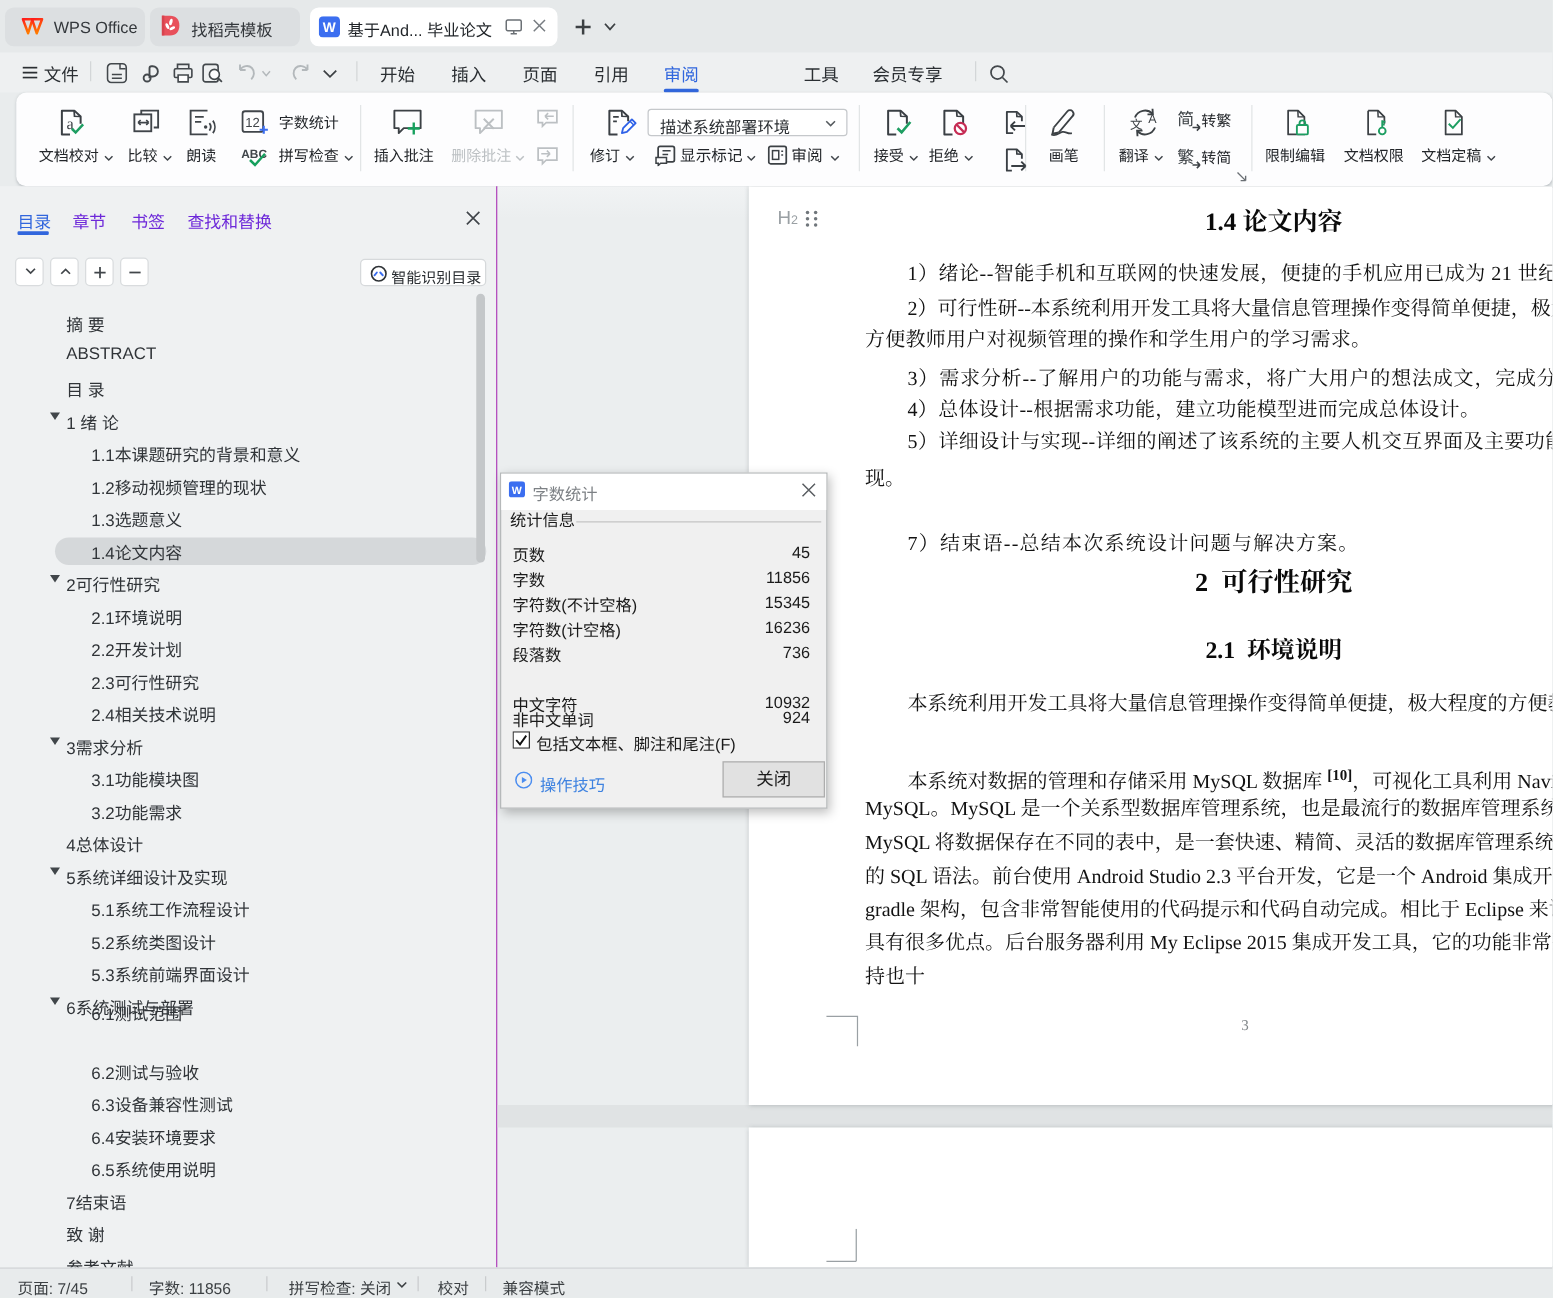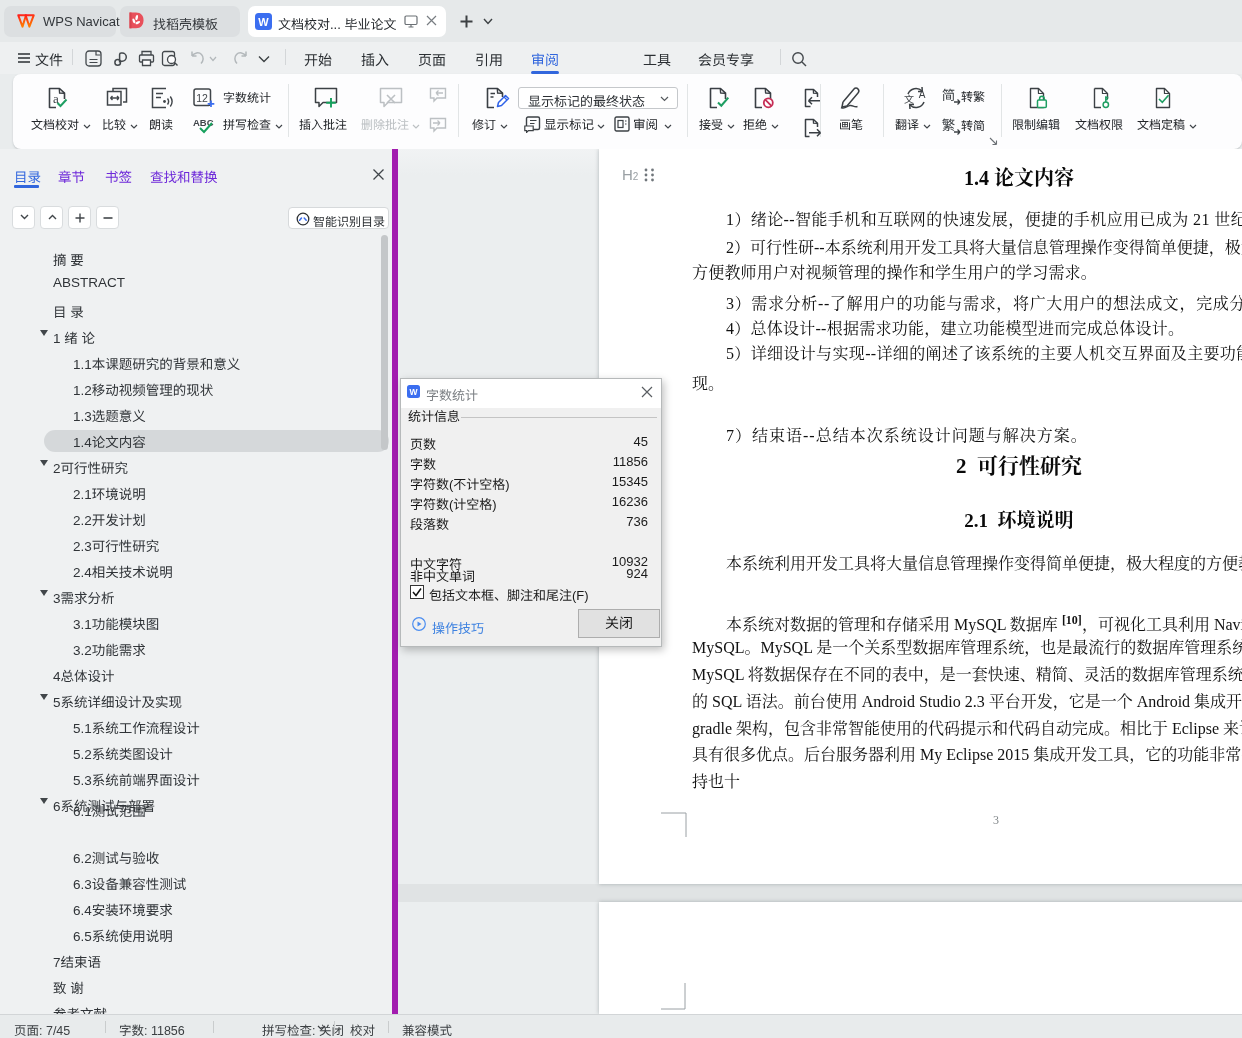--- a/index.html
+++ b/index.html
@@ -14,21 +14,21 @@
   
   #menubar { left:0; top:42px; width:1242px; height:32px; background:#eef0f1; }
   .mitem { position:absolute; top:7px; font-size:14px; color:#2b2f33; white-space:nowrap; }
   .mitem.act { color:#3166dd; }
   .msep { position:absolute; top:7px; width:1px; height:16px; background:#d3d6d8; }
   
   #ribbon { left:13px; top:74px; width:1229px; height:75px; background:#fdfdfe; border-radius:8px; box-shadow:0 1px 2px rgba(120,130,135,.35); }
   .rsep { position:absolute; top:10px; width:1px; height:53px; background:#e2e5e6; }
   .rlab { position:absolute; font-size:12px; color:#23262a; white-space:nowrap; line-height:14px; }
   
-  #sidebar { left:0; top:149px; width:398px; height:865px; background:#eff1f2; border-right:6px solid #a21caf; }
+  #sidebar { left:0; top:149px; width:398px; height:865px; background:#eff1f2; border-right:1px solid #a21caf; }
   .stab { position:absolute; top:17px; font-size:13.5px; color:#6d28d9; }
   .sbtn { position:absolute; top:57px; width:23px; height:23px; background:#fff; border:1px solid #d9dcde; border-radius:4px; }
   .toc { position:absolute; font-size:13.5px; color:#303438; white-space:nowrap; }
   .tocarr { position:absolute; width:0; height:0; border-left:4.5px solid transparent; border-right:4.5px solid transparent; border-top:6px solid #41464a; margin-left:4px; }
   
   #docarea { left:398px; top:149px; width:844px; height:865px; background:linear-gradient(#f1f3f4, #ebeeef 26px); overflow:hidden; }
   #page1 { position:absolute; left:201px; top:0; width:840px; height:735px; background:#fff; box-shadow:0 0 4px rgba(100,110,115,.45); }
   #page2 { position:absolute; left:201px; top:753px; width:840px; height:112px; background:#fff; box-shadow:0 0 4px rgba(100,110,115,.45); }
   .dline { position:absolute; font-family:"Liberation Serif", "Noto Serif CJK SC", serif; font-size:16px; color:#121212; white-space:nowrap; height:27px; line-height:27px; }
   .j620 { }
@@ -51,40 +51,40 @@
     <svg class="abs" style="left:13px; top:8px;" width="18" height="14" viewBox="0 0 18 14">
       <defs>
           <linearGradient id="wg" x1="0" y1="0" x2="0.3" y2="1">
             <stop offset="0" stop-color="#ff1d1d"></stop>
             <stop offset="1" stop-color="#ff7a00"></stop>
           </linearGradient>
         </defs>
       <path d="M1.3 1.3 L9.0 1.3 L5.5 12.6 Z" fill="none" stroke="url(#wg)" stroke-width="2" stroke-linejoin="round"></path>
       <path d="M8.6 1.3 L16.7 1.3 L12.4 12.6 Z" fill="none" stroke="url(#wg)" stroke-width="2" stroke-linejoin="round"></path>
     </svg>
-    <div class="tlab" style="left:39px;">WPS Navicat</div>
+    <div class="tlab" style="left:39px;">WPS Office</div>
   </div>
   <div class="tab" id="tab2" style="left:120px; width:120px;">
     <svg class="abs" style="left:8px; top:6px;" width="16" height="17" viewBox="0 0 16 17">
       <path d="M1.5 0.5 L8 0.5 C13 0.5 15.5 3.6 15.5 8.3 C15.5 13 13 16.3 8 16.3 L1.5 16.3 Z" fill="#e8505b"></path>
       <rect x="1.5" y="0.5" width="2" height="15.8" fill="#d8434e"></rect>
       <g fill="#fff">
         <ellipse cx="8.7" cy="5.6" rx="1.25" ry="2.6" transform="rotate(14 8.7 5.6)"></ellipse>
         <ellipse cx="5.9" cy="8.9" rx="1.2" ry="2.5" transform="rotate(-24 5.9 8.9)"></ellipse>
         <ellipse cx="9.8" cy="10.6" rx="1.2" ry="2.5" transform="rotate(64 9.8 10.6)"></ellipse>
       </g>
     </svg>
     <div class="tlab" style="left:33px;">找稻壳模板</div>
   </div>
   <div class="tab" id="tab3" style="left:248px; width:198px;">
     <svg class="abs" style="left:7px; top:7px;" width="17" height="17" viewBox="0 0 17 17">
       <rect x="0" y="0" width="17" height="17" rx="3.5" fill="#3b6ef0"></rect>
       <text x="8.5" y="12.5" font-size="11" font-weight="bold" fill="#fff" text-anchor="middle" font-family="Liberation Sans">W</text>
     </svg>
-    <div class="tlab" style="left:30px; color:#1f2327;">文档校对... 毕业论文</div>
+    <div class="tlab" style="left:30px; color:#1f2327;">基于And... 毕业论文</div>
     <svg class="abs" style="left:156px; top:9px;" width="14" height="13" viewBox="0 0 14 13">
       <rect x="1" y="1" width="12" height="8.5" rx="1.2" fill="none" stroke="#6b7075" stroke-width="1.2"></rect>
       <path d="M7 9.5 L7 12 M4.5 12 L9.5 12" stroke="#6b7075" stroke-width="1.2"></path>
     </svg>
     <svg class="abs" style="left:178px; top:9px;" width="11" height="11" viewBox="0 0 11 11">
       <path d="M1 1 L10 10 M10 1 L1 10" stroke="#787d82" stroke-width="1.2"></path>
     </svg>
   </div>
   <svg class="abs" style="left:460px; top:15px;" width="13" height="13" viewBox="0 0 13 13">
     <path d="M6.5 0.5 L6.5 12.5 M0.5 6.5 L12.5 6.5" stroke="#3c4043" stroke-width="2"></path>
@@ -233,21 +233,21 @@
     <path d="M5.5 7.5 L10 7.5 M5.5 11 L8.5 11" stroke="#3a3f44" stroke-width="1.4"></path>
     <path d="M12.5 20.5 L13.5 16.5 L20.5 9.5 L23.5 12.5 L16.5 19.5 L12.5 20.5 Z" fill="#fff" stroke="#2f62e8" stroke-width="1.5" stroke-linejoin="round"></path>
     <path d="M19 11 L22 14" stroke="#2f62e8" stroke-width="1.2"></path>
   </svg>
   <div class="rlab" style="left:459px; top:44px;">修订</div>
   <svg class="abs" style="left:487px; top:50px;" width="8" height="6" viewBox="0 0 8 6">
       <path d="M1 1 L4 4 L7 1" fill="none" stroke="#40454a" stroke-width="1.2"></path>
     </svg>
 
   <div class="abs" style="left:505px; top:13px; width:160px; height:22px; background:#fff; border:1px solid #c5c8cb; border-radius:3px;">
-    <div style="position:absolute; left:9px; top:3px; font-size:13px; color:#2b2f33;">显示标记的最终状态</div>
+    <div style="position:absolute; left:9px; top:3px; font-size:13px; color:#2b2f33;">描述系统部署环境</div>
     <svg style="position:absolute; right:8px; top:8px;" width="9" height="6" viewBox="0 0 9 6">
         <path d="M1 1 L4.5 4.5 L8 1" fill="none" stroke="#555a5e" stroke-width="1.2"></path>
       </svg>
   </div>
 
   <svg class="abs" style="left:511px; top:42px;" width="17" height="17" viewBox="0 0 17 17">
     <rect x="2.5" y="1" width="13" height="12.5" rx="1.5" fill="none" stroke="#3c4145" stroke-width="1.4"></rect>
     <path d="M6 4.5 L12.5 4.5 M6 7.5 L10.5 7.5" stroke="#3c4145" stroke-width="1.2"></path>
     <path d="M0.8 10 L9.2 10 L9.2 14.6 L4.5 14.6 L2.6 16.4 L2.6 14.6 L0.8 14.6 Z" fill="#fdfdfe" stroke="#3c4145" stroke-width="1.2"></path>
   </svg>
@@ -486,21 +486,21 @@
       <path d="M24 0 L24 26 M0 26 L24 26" fill="none" stroke="#9aa0a4" stroke-width="1"></path>
     </svg>
   </div>
 </div>
 
 <div class="abs" id="statusbar">
   <div class="sbitem" style="left:14px;">页面: 7/45</div>
   <div class="sbsep" style="left:105px;"></div>
   <div class="sbitem" style="left:119px;">字数: 11856</div>
   <div class="sbsep" style="left:213px;"></div>
-  <div class="sbitem" style="left:231px;margin-left:31px;">拼写检查: 关闭</div>
+  <div class="sbitem" style="left:231px;">拼写检查: 关闭</div>
   <svg class="abs" style="left:317px; top:10px;" width="9" height="6" viewBox="0 0 9 6">
       <path d="M1 1 L4.5 4.5 L8 1" fill="none" stroke="#3c4043" stroke-width="1.2"></path>
     </svg>
   <div class="sbsep" style="left:334px;"></div>
   <div class="sbitem" style="left:350px;">校对</div>
   <div class="sbsep" style="left:388px;"></div>
   <div class="sbitem" style="left:402px;">兼容模式</div>
 </div>
 
 <div class="abs" id="dialog">

